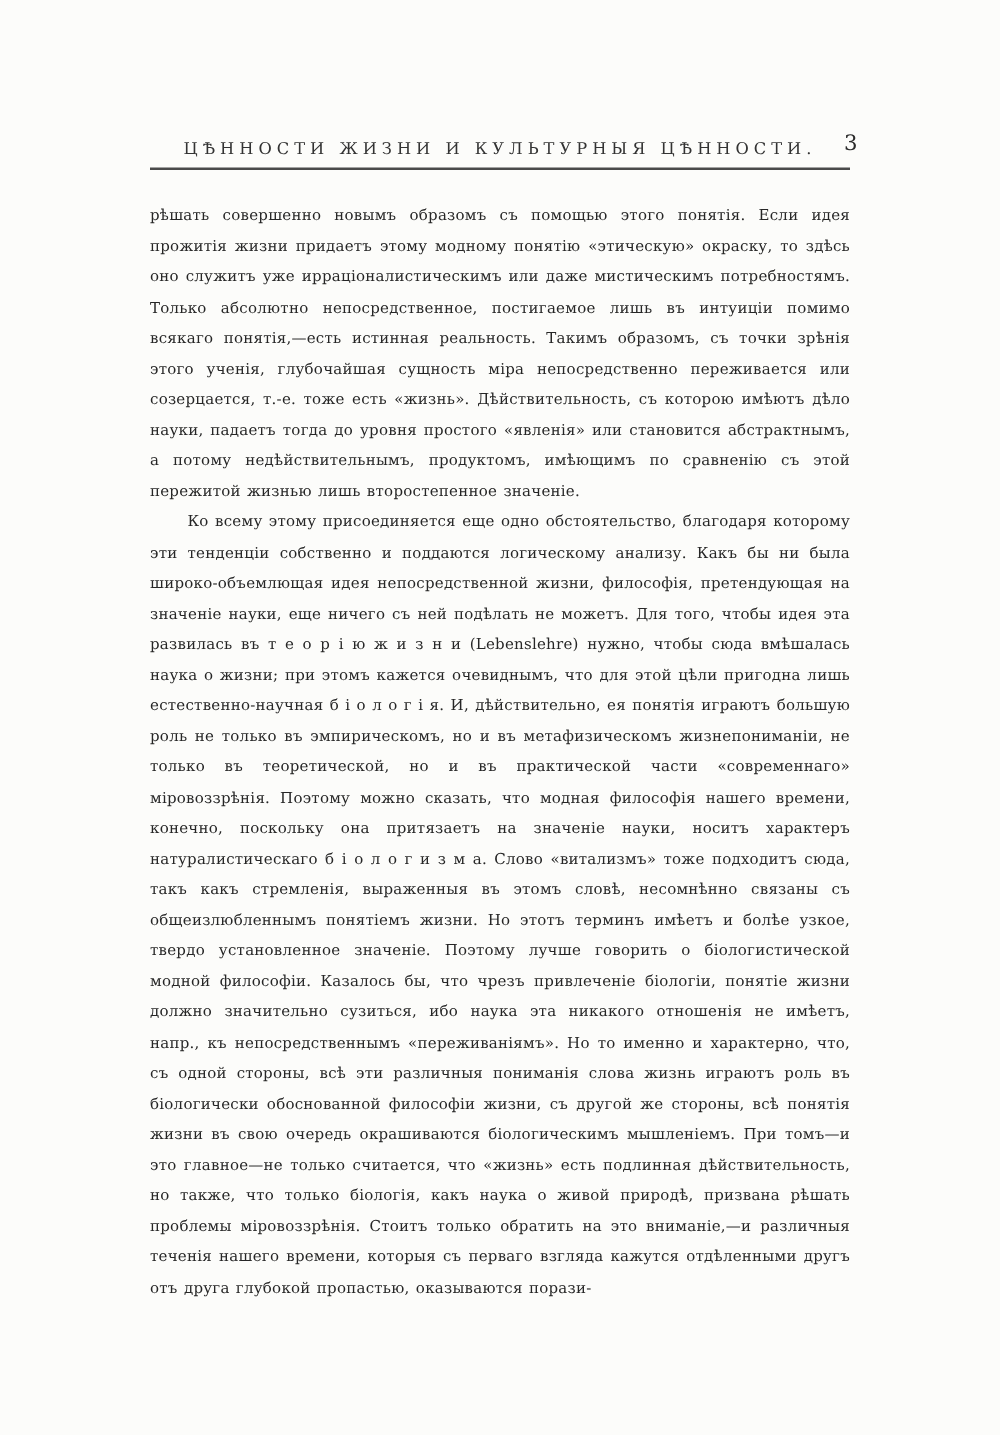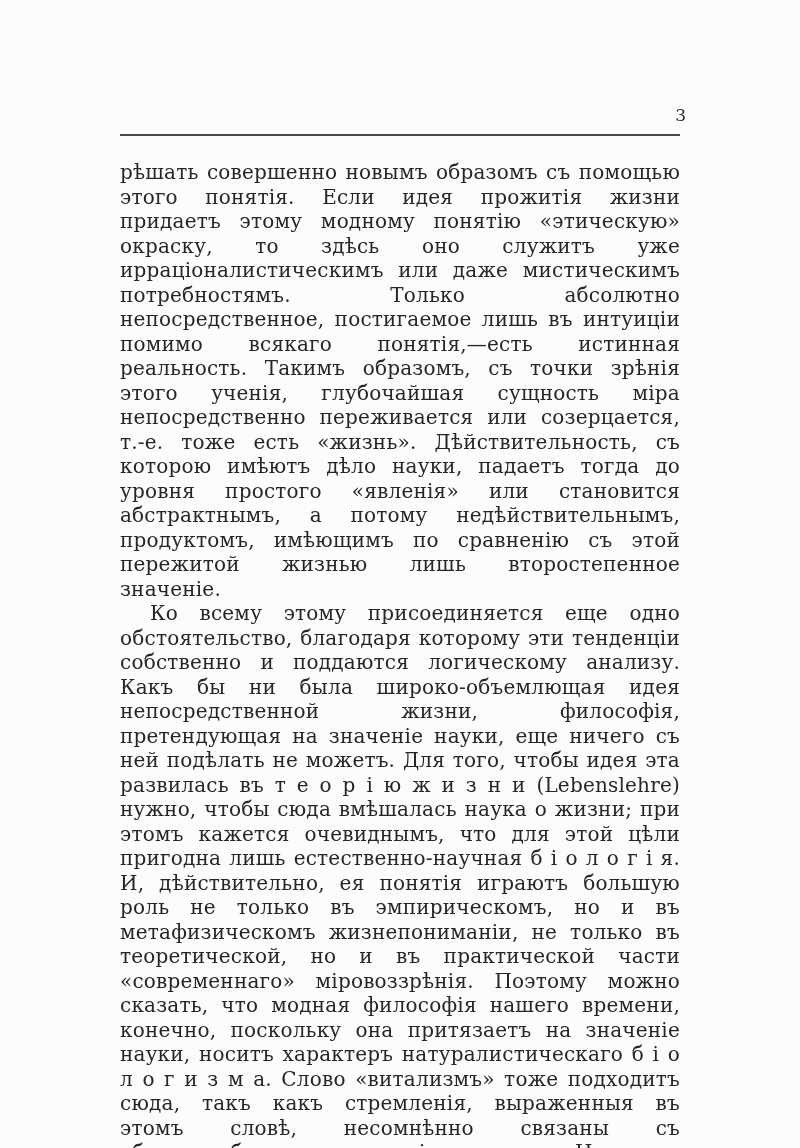--- a/index.html
+++ b/index.html
@@ -40,39 +40,40 @@
   }
   .header-rule {
     border: none;
     border-top: 2px solid #4a4a4a;
     margin: 4px 0 0 0;
   }
   .text-block {
     margin-top: 24px;
   }
   .para {
-    font-size: 20px;
+    font-size: 12px;
     line-height: 24.5px;
     text-align: justify;
     letter-spacing: 0.2px;
     word-spacing: 1px;
     margin: 0;
     color: #262626;
   }
   .para.indent {
     text-indent: 30px;
   }
 </style>
 </head>
 <body>
 
 <div class="page">
 
   <header>
     <div class="header-row">
+      <span class="running-title">ЦѢННОСТИ ЖИЗНИ И КУЛЬТУРНЫЯ ЦѢННОСТИ.</span>
       <span class="page-number">3</span>
     </div>
     <hr class="header-rule">
   </header>
 
   <main class="text-block">
     <p class="para no-indent">рѣшать совершенно новымъ образомъ съ помощью этого понятія. Если идея прожитія жизни придаетъ этому модному понятію «этическую» окраску, то здѣсь оно служитъ уже ирраціоналистическимъ или даже мистическимъ потребностямъ. Только абсолютно непосредственное, постигаемое лишь въ интуиціи помимо всякаго понятія,—есть истинная реальность. Такимъ образомъ, съ точки зрѣнія этого ученія, глубочайшая сущность міра непосредственно переживается или созерцается, т.-е. тоже есть «жизнь». Дѣйствительность, съ которою имѣютъ дѣло науки, падаетъ тогда до уровня простого «явленія» или становится абстрактнымъ, а потому недѣйствительнымъ, продуктомъ, имѣющимъ по сравненію съ этой пережитой жизнью лишь второстепенное значеніе.</p>
     <p class="para indent">Ко всему этому присоединяется еще одно обстоятельство, благодаря которому эти тенденціи собственно и поддаются логическому анализу. Какъ бы ни была широко-объемлющая идея непосредственной жизни, философія, претендующая на значеніе науки, еще ничего съ ней подѣлать не можетъ. Для того, чтобы идея эта развилась въ т е о р і ю  ж и з н и (Lebenslehre) нужно, чтобы сюда вмѣшалась наука о жизни; при этомъ кажется очевиднымъ, что для этой цѣли пригодна лишь естественно-научная б і о л о г і я. И, дѣйствительно, ея понятія играютъ большую роль не только въ эмпирическомъ, но и въ метафизическомъ жизнепониманіи, не только въ теоретической, но и въ практической части «современнаго» міровоззрѣнія. Поэтому можно сказать, что модная философія нашего времени, конечно, поскольку она притязаетъ на значеніе науки, носитъ характеръ натуралистическаго б і о л о г и з м а. Слово «витализмъ» тоже подходитъ сюда, такъ какъ стремленія, выраженныя въ этомъ словѣ, несомнѣнно связаны съ общеизлюбленнымъ понятіемъ жизни. Но этотъ терминъ имѣетъ и болѣе узкое, твердо установленное значеніе. Поэтому лучше говорить о біологистической модной философіи. Казалось бы, что чрезъ привлеченіе біологіи, понятіе жизни должно значительно сузиться, ибо наука эта никакого отношенія не имѣетъ, напр., къ непосредственнымъ «переживаніямъ». Но то именно и характерно, что, съ одной стороны, всѣ эти различныя пониманія слова жизнь играютъ роль въ біологически обоснованной философіи жизни, съ другой же стороны, всѣ понятія жизни въ свою очередь окрашиваются біологическимъ мышленіемъ. При томъ—и это главное—не только считается, что «жизнь» есть подлинная дѣйствительность, но также, что только біологія, какъ наука о живой природѣ, призвана рѣшать проблемы міровоззрѣнія. Стоитъ только обратить на это вниманіе,—и различныя теченія нашего времени, которыя съ перваго взгляда кажутся отдѣленными другъ отъ друга глубокой пропастью, оказываются порази-</p>
   </main>
 

